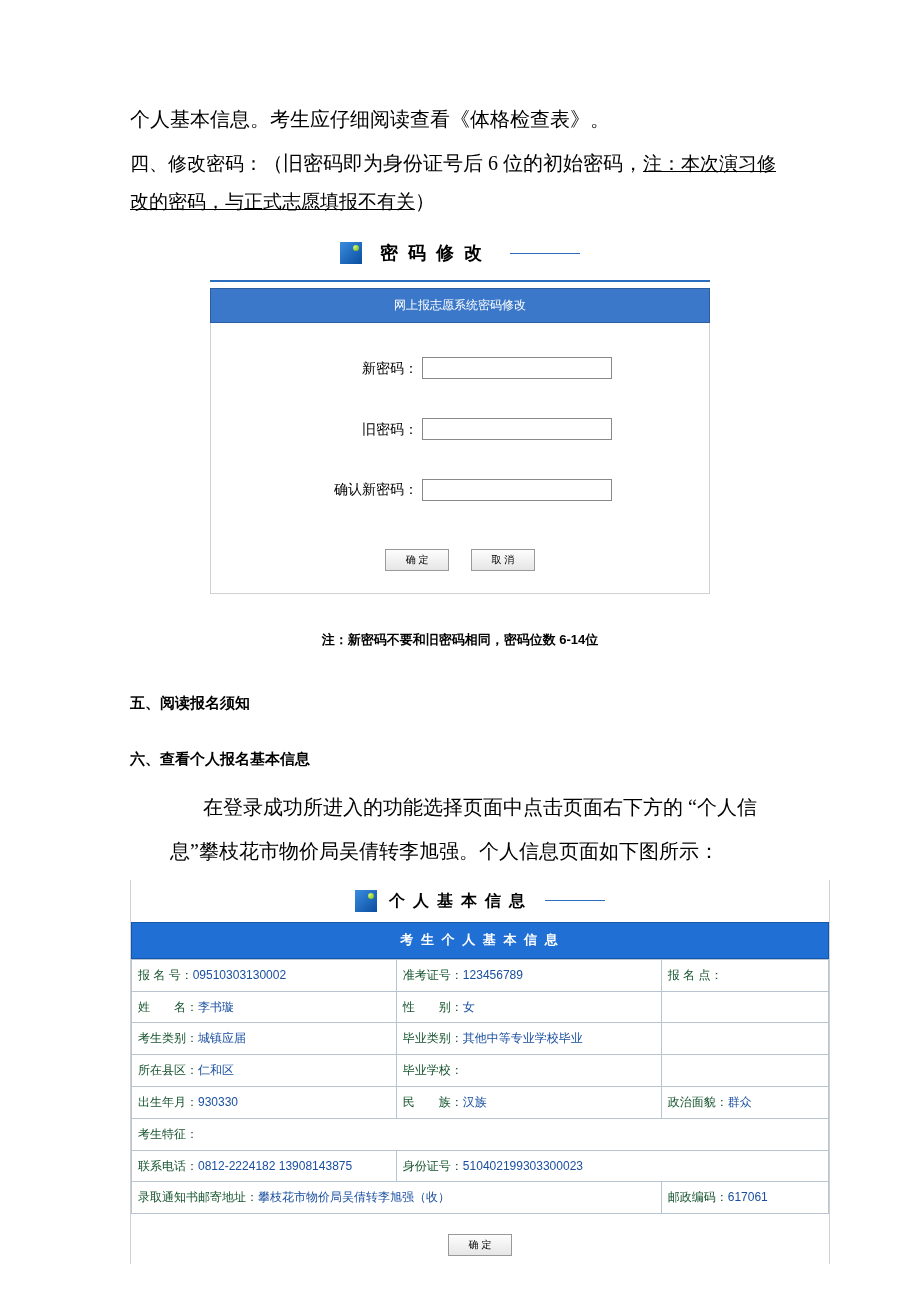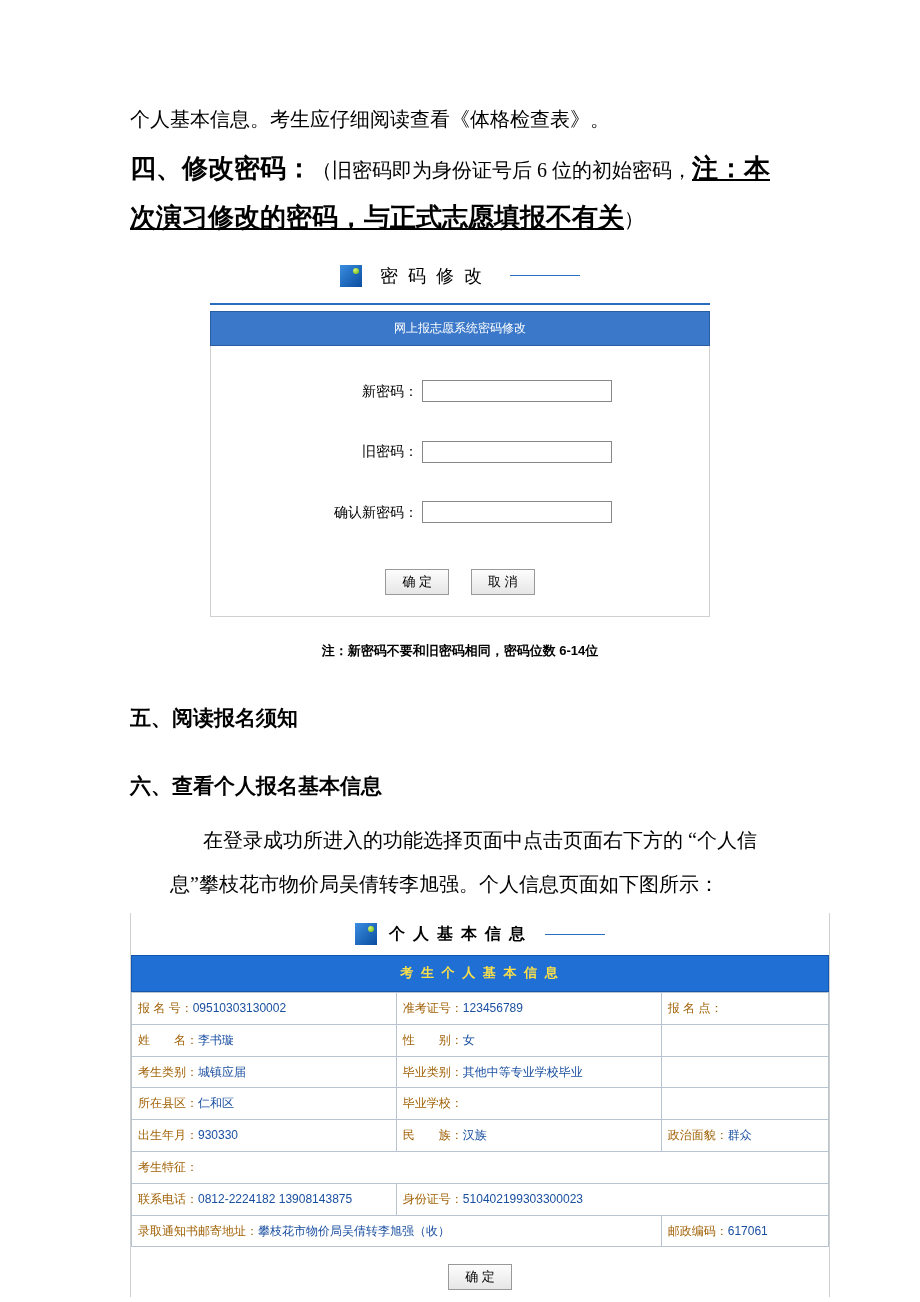--- a/index.html
+++ b/index.html
@@ -5,22 +5,22 @@
   * { box-sizing: border-box; margin: 0; padding: 0; }
   body {
     background: #fff;
     font-family: "SimSun", "宋体", serif;
     color: #000;
     padding: 100px 130px 60px 130px;
     font-size: 20px;
     line-height: 1.9;
   }
   .doc-p { text-indent: 0; margin-bottom: 6px; }
-  .section-title { font-weight: bold; font-size: 21px; }
-  .section-title-inline { font-weight: bold; font-size: 26px; }
+  .section-title { font-weight: bold; font-size: 15px; }
+  .section-title-inline { font-weight: normal; font-size: 19px; }
   .underline { text-decoration: underline; }
   .indent { text-indent: 2em; }
 
   
   .pwd-panel {
     width: 500px;
     margin: 10px auto 30px auto;
     font-family: Arial, "SimSun", sans-serif;
   }
   .pwd-header {
@@ -37,21 +37,21 @@
     background: linear-gradient(135deg, #3a8de0 0%, #0a4da0 100%);
     position: relative;
   }
   .sq-icon::after {
     content: "";
     position: absolute; right: 3px; top: 3px;
     width: 6px; height: 6px; border-radius: 50%;
     background: radial-gradient(circle at 30% 30%, #d4f57a, #6ab800);
   }
   .pwd-header-title {
-    font-weight: normal;
+    font-weight: bold;
     letter-spacing: 10px;
     font-size: 18px;
   }
   .pwd-header-line {
     width: 70px; height: 0;
     border-bottom: 1.5px solid #2b6dbf;
   }
   .pwd-bar {
     background: #3b78c9;
     color: #fff;
@@ -83,29 +83,29 @@
   .pwd-btn-row {
     text-align: center;
     margin-top: 6px;
   }
   .btn {
     display: inline-block;
     min-width: 64px;
     padding: 3px 14px;
     border: 1px solid #999;
     background: linear-gradient(#fdfdfd, #e6e6e6);
-    font-size: 13px;
+    font-size: 10px;
     margin: 0 8px;
     cursor: pointer;
   }
   .pwd-note {
     text-align: center;
     font-size: 13px;
     font-weight: bold;
-    margin-top: 22px;
+    margin-top: 34px;
   }
 
   
   .info-panel {
     width: 700px;
     margin: 10px auto 0 auto;
     border-left: 1px solid #d0d0d0;
     border-right: 1px solid #d0d0d0;
     font-family: Arial, "SimSun", sans-serif;
   }
@@ -120,41 +120,41 @@
     font-weight: bold;
     letter-spacing: 8px;
     font-size: 16px;
   }
   .info-header-line {
     width: 60px; height: 0;
     border-bottom: 1.5px solid #2b6dbf;
   }
   .info-bar {
     background: #1f6fd4;
-    color: #fde047;
+    color: #ffffff;
     text-align: center;
     font-size: 13px;
     font-weight: bold;
     padding: 5px 0;
     letter-spacing: 2px;
     border: 1px solid #1558ab;
   }
   table.info-table {
     width: 100%;
     border-collapse: collapse;
     font-size: 12px;
     font-family: "SimSun", Arial, sans-serif;
   }
   table.info-table td {
     border: 1px solid #b8c4d0;
     padding: 4px 6px;
     height: 22px;
     vertical-align: middle;
   }
-  .lbl { color: #a16207; }
+  .lbl { color: #14532d; }
   .val { color: #1a4fa0; text-align: right; }
   .info-btn-row {
     text-align: center;
     padding: 8px 0 4px 0;
   }
   .space-between-sections { margin-top: 36px; margin-bottom: 28px; }
 </style>
 </head>
 <body>
 

